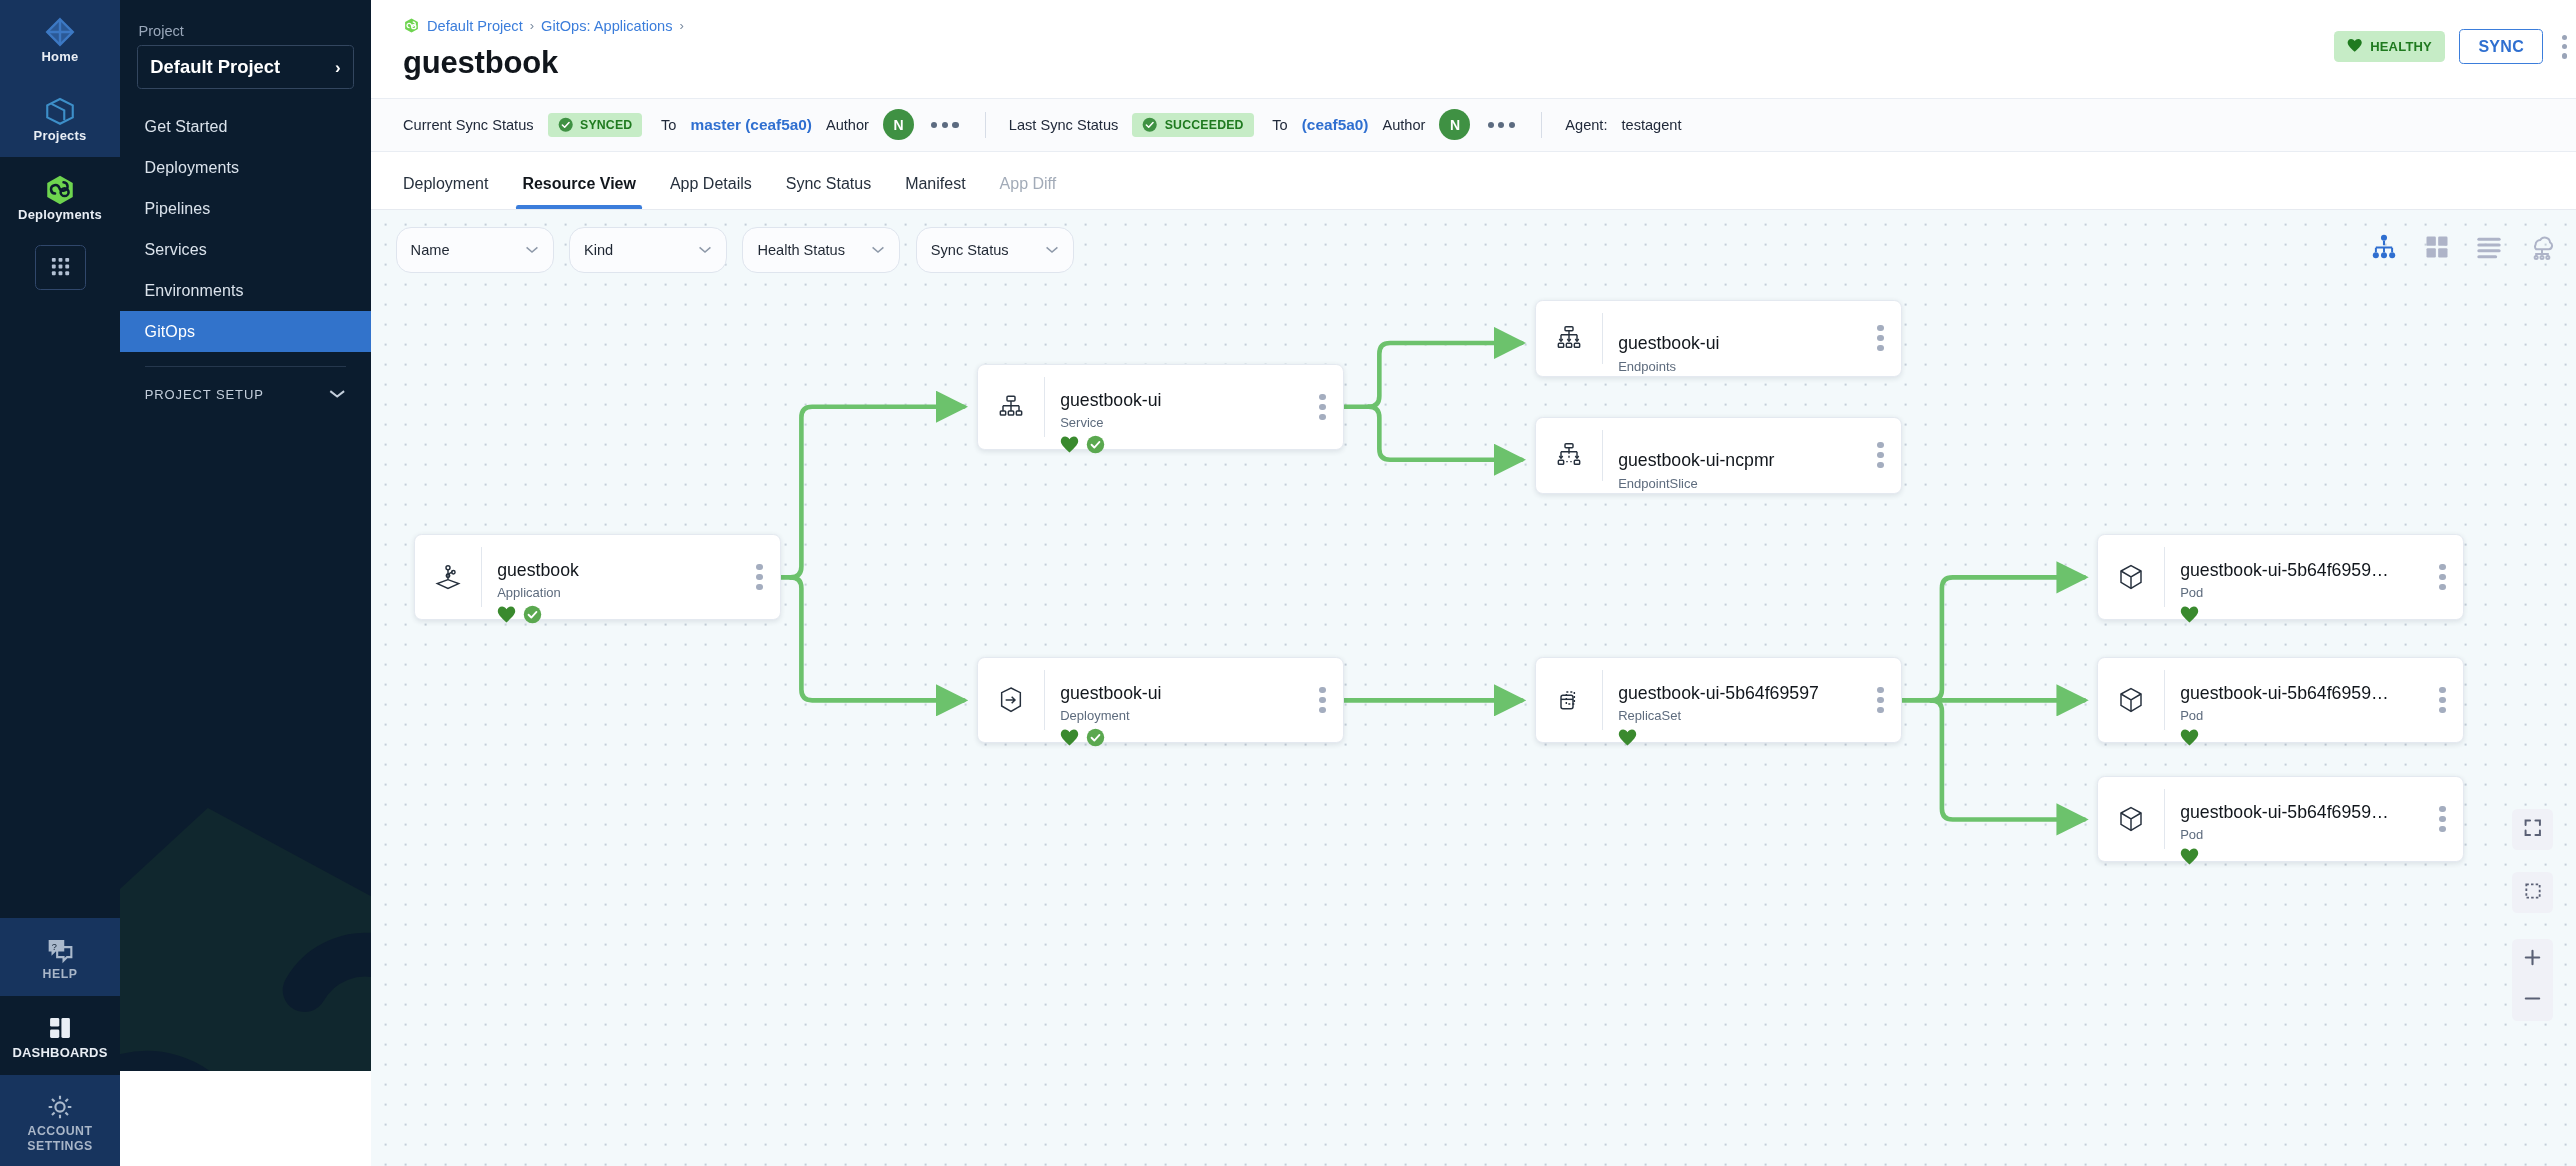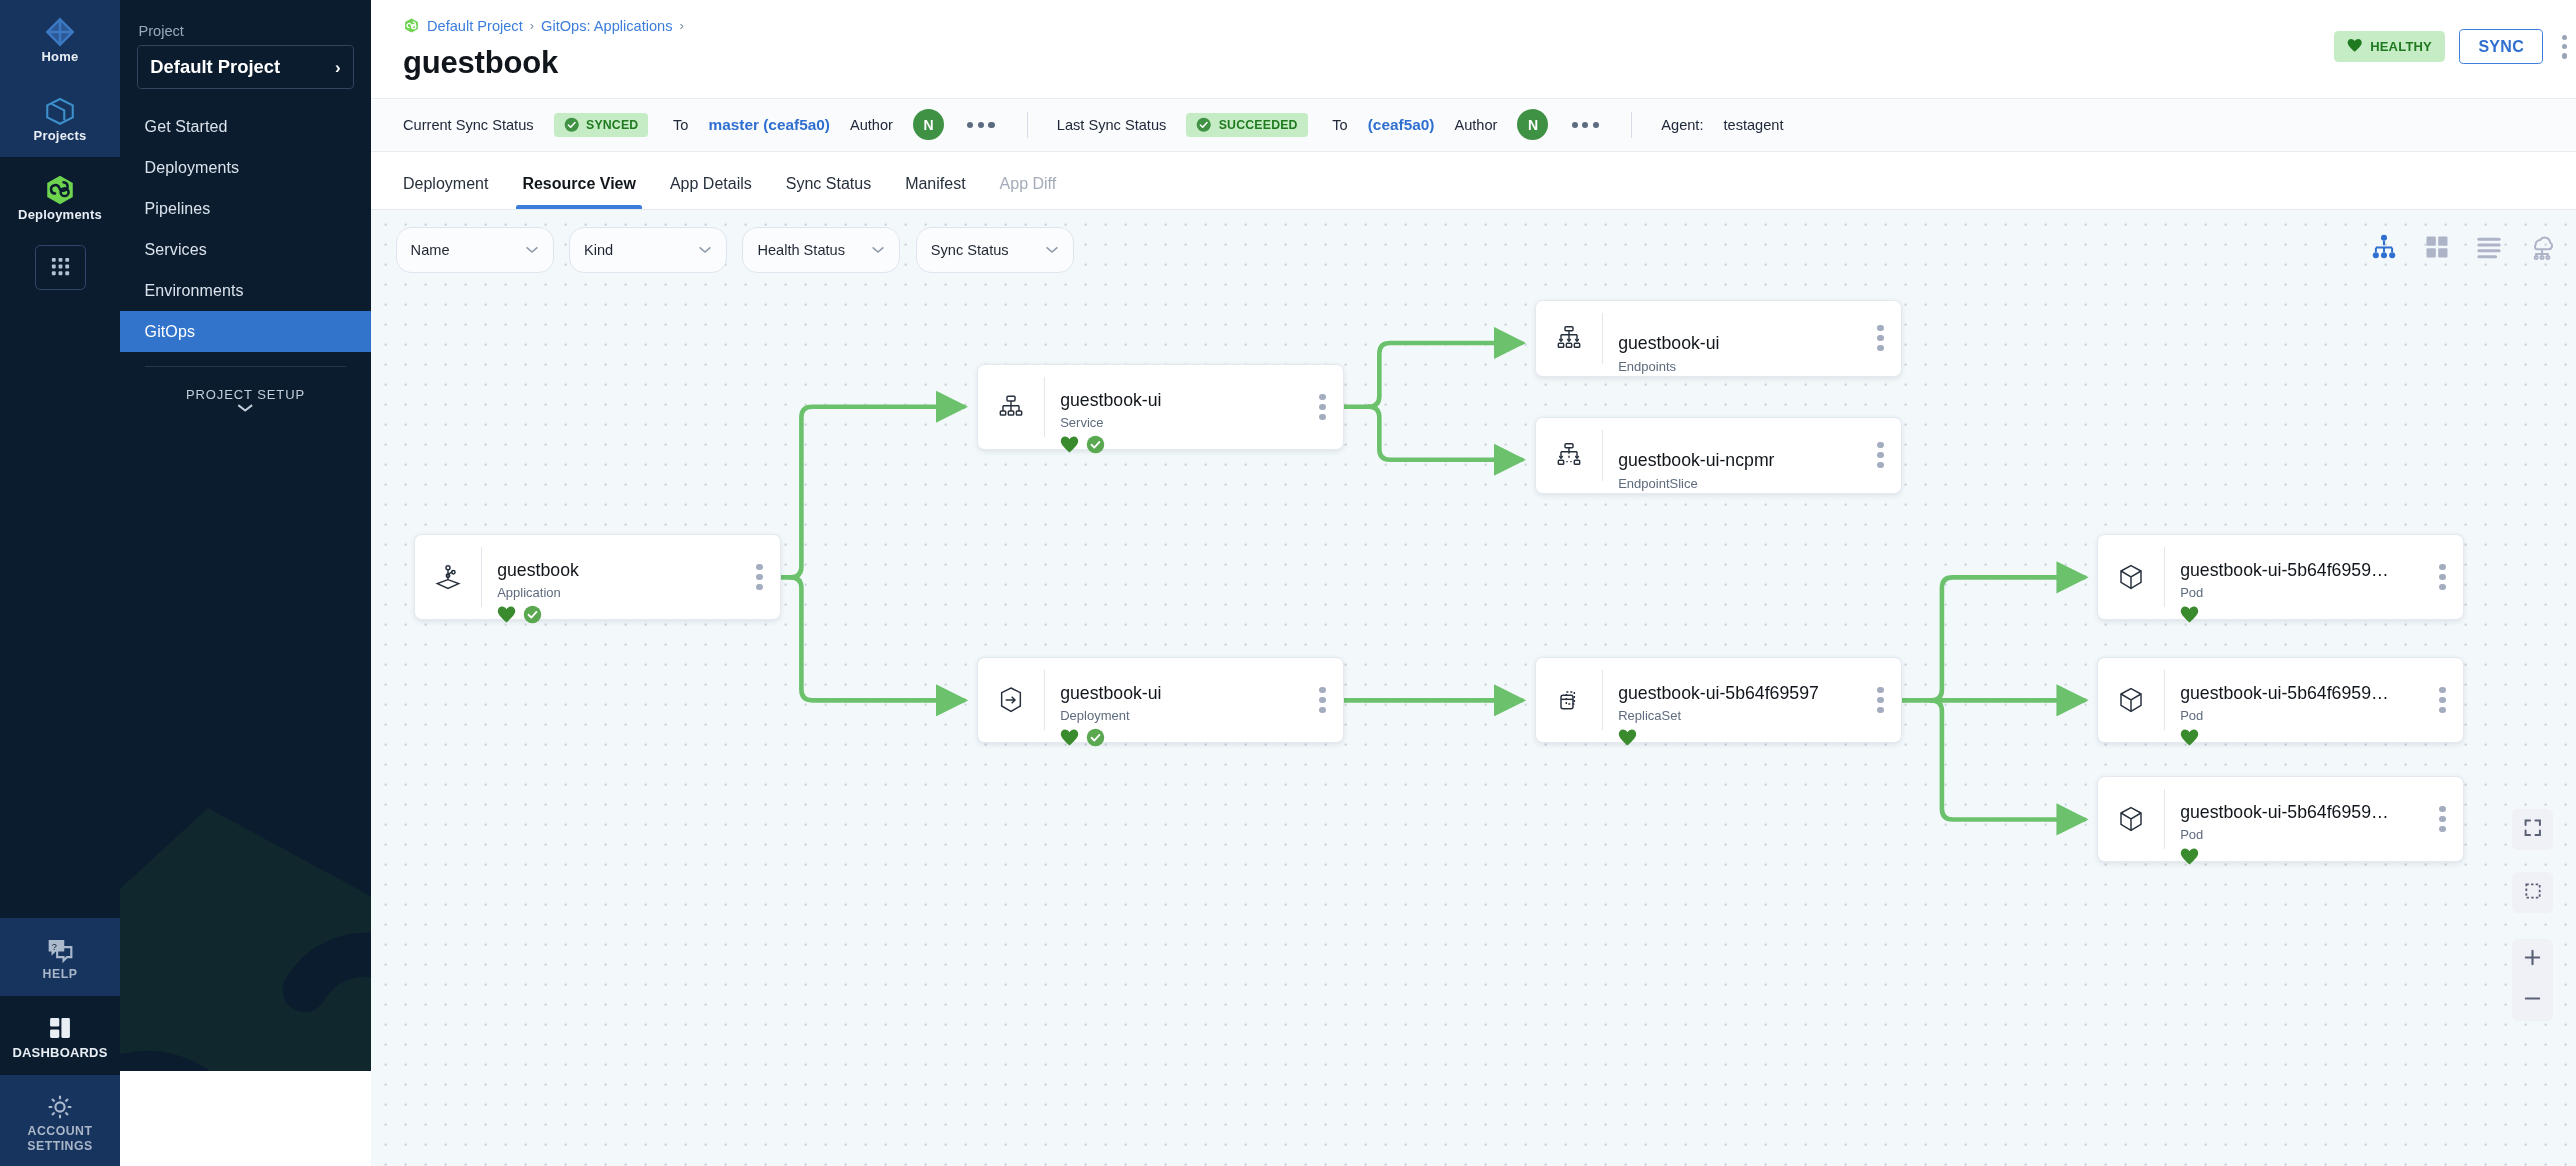--- a/index.html
+++ b/index.html
@@ -63,21 +63,21 @@
   .sb-chev { color: #ffffff; font-size: 17px; font-weight: 700; line-height: 1; }
   .sb-nav { margin-top: 17px; }
   .sb-item {
     font-size: 16px; color: #dbe3ec; padding: 11.5px 0 11.5px 24.6px;
     margin: 0 -17px; cursor: pointer; letter-spacing: 0.1px;
   }
   .sb-item.active { background: #3273cb; color: #ffffff; }
   .sb-divider { height: 0.8px; background: #25374d; margin: 14px 7.7px 0 7.7px; }
   .sb-setup {
     display: flex; align-items: center; justify-content: space-between;
-    padding: 20px 7.7px 0 7.7px; cursor: pointer; flex-direction: column;
+    padding: 20px 7.7px 0 7.7px; cursor: pointer;
   }
   .sb-setup-label { font-size: 13px; letter-spacing: 0.9px; color: #c3cedb; font-weight: 400; }
 
   
   .main { flex: 1 1 auto; height: 1167px; position: relative; background: #fff; display: flex; flex-direction: column; }
 
   .topbar { padding: 17px 26px 0 32px; position: relative; }
   .crumbs { display: flex; align-items: center; gap: 7px; font-size: 14.6px; }
   .crumb-link { color: #3b7ddb; cursor: pointer; }
   .crumb-sep { color: #7a8ba0; font-size: 13px; }
@@ -94,21 +94,21 @@
     border: 0.8px solid #3b7ddb; color: #2f6fd0; background: #fff;
     border-radius: 4.6px; padding: 7.7px 18.4px; font-size: 16px; font-weight: 700;
     cursor: pointer; letter-spacing: 0.3px;
   }
   .vdots { display: flex; flex-direction: column; gap: 3.8px; padding: 4.6px; cursor: pointer; }
   .vdots i { width: 5.4px; height: 5.4px; border-radius: 50%; background: #9aa4b8; display: block; }
 
   
   .statusbar {
     margin-top: 17px; background: #fafbfd; border-top: 0.8px solid #e9edf3; border-bottom: 0.8px solid #e9edf3;
-    height: 54px; display: flex; align-items: center; gap: 20px; padding: 0 32px;
+    height: 54px; display: flex; align-items: center; gap: 14px; padding: 0 32px;
     font-size: 14.6px; color: #1c2430;
   }
   .st-label { color: #20293a; }
   .pill {
     display: inline-flex; align-items: center; gap: 7px;
     background: #c6ecc6; color: #1f7a1f; border-radius: 3.8px;
     padding: 4.6px 10px; font-size: 12.3px; font-weight: 700; letter-spacing: 0.2px;
   }
   .pill .pill-ico { width: 15.4px; height: 15.4px; }
   .st-to { color: #20293a; margin-left: 4.6px; }

